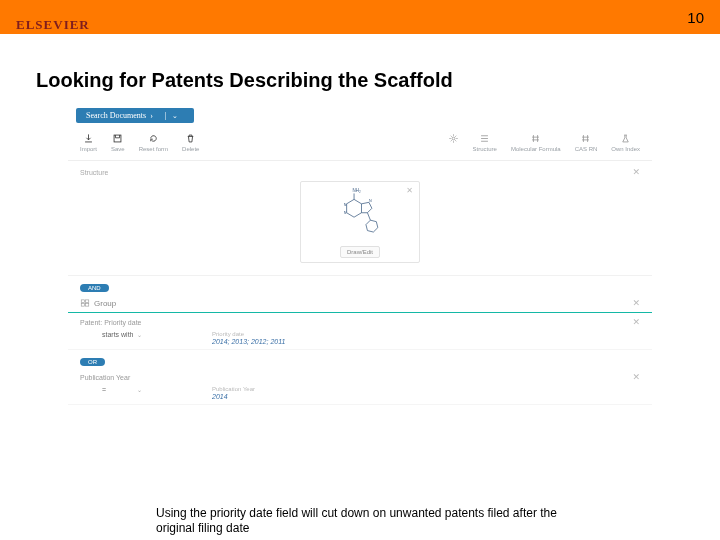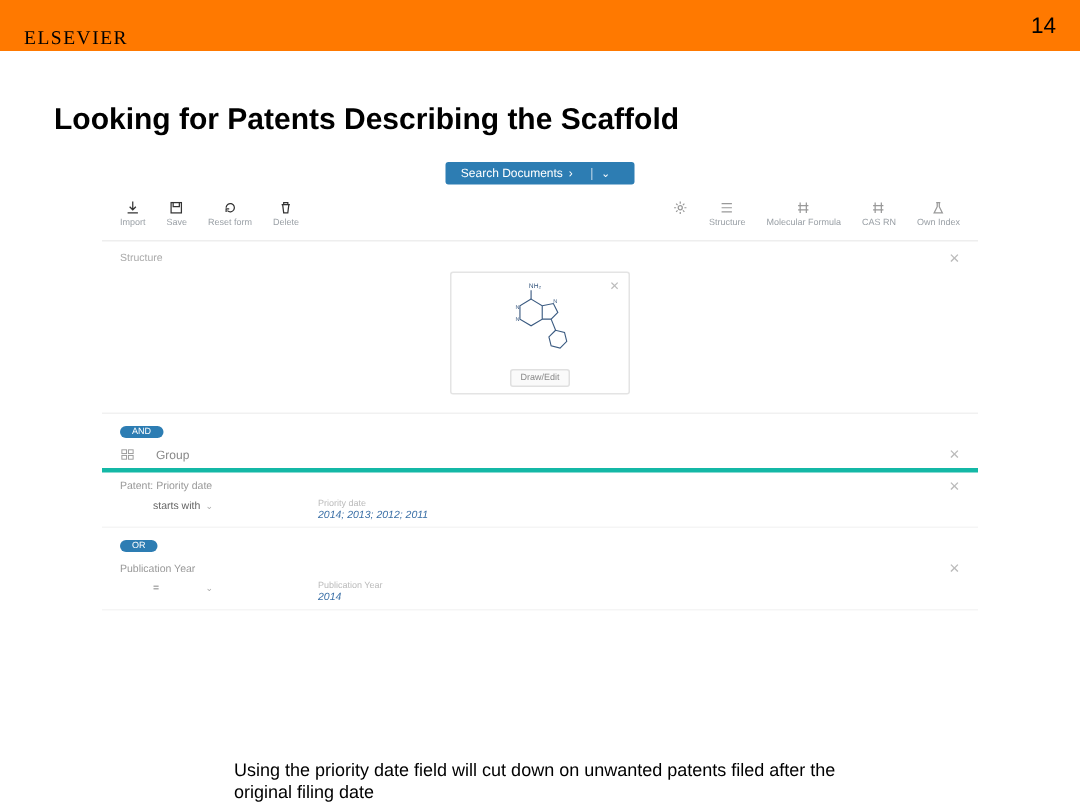--- a/index.html
+++ b/index.html
@@ -1,58 +1,58 @@
 <!DOCTYPE html>
 <html><head>
 <meta charset="utf-8">
 <style>
   * { box-sizing: border-box; margin: 0; padding: 0; }
   body { width: 720px; height: 540px; font-family: Arial, Helvetica, sans-serif; background: #fff; position: relative; }
   .topbar { height: 34px; background: #ff7900; display: flex; justify-content: space-between; align-items: center; padding: 0 16px; }
-  .brand { color: #000000; font-size: 13px; letter-spacing: 1px; font-family: Georgia, serif; font-weight: 400; margin-top: 16px; }
+  .brand { color: #7f1d1d; font-size: 13px; letter-spacing: 1px; font-family: Georgia, serif; font-weight: 700; margin-top: 16px; }
   .pagenum { color: #000; font-size: 15px; font-weight: 400; }
   .slide-title { padding: 24px 36px 10px 36px; font-size: 20px; font-weight: 700; color: #000; margin-top: 11px; }
   .app { margin: 0 68px; width: 584px; background: #fff; position: relative; }
-  .app-header { display: flex; justify-content: center; padding: 6px 8px 6px 8px; }
+  .app-header { display: flex; justify-content: flex-start; padding: 6px 8px 6px 8px; font-family: Liberation Serif, serif; }
   .search-btn { background: #2d7db3; color: #fff; font-size: 8px; padding: 3px 16px 3px 10px; border-radius: 2px; display: flex; align-items: center; gap: 4px; }
   .search-btn .chev { font-size: 7px; margin-left: 8px; border-left: 1px solid rgba(255,255,255,.5); padding-left: 6px; }
   .toolbar { display: flex; justify-content: space-between; padding: 4px 12px 8px 12px; border-bottom: 1px solid #eee; }
   .tb-left, .tb-right { display: flex; gap: 14px; }
   .tb-item { display: flex; flex-direction: column; align-items: center; gap: 2px; color: #9aa0a6; font-size: 6px; }
   .tb-item svg { width: 11px; height: 11px; stroke: #333; fill: none; stroke-width: 1.2; }
   .tb-right .tb-item svg { stroke: #999; }
   .panel { border-bottom: 1px solid #f1f1f1; padding: 6px 12px; position: relative; }
   .panel-head { display: flex; justify-content: space-between; align-items: center; font-size: 7px; color: #aaa; }
   .close-x { font-size: 9px; color: #bbb; }
   .struct-body { display: flex; justify-content: center; padding: 4px 0 6px 0; position: relative; }
   .struct-box { width: 120px; height: 82px; border: 1px solid #e4e4e4; border-radius: 2px; background: #fff; display: flex; flex-direction: column; align-items: center; justify-content: flex-start; padding: 4px; position: relative; }
   .struct-x { position: absolute; right: 6px; top: 4px; font-size: 8px; color: #bbb; }
   .draw-btn { margin-top: auto; font-size: 6px; padding: 2px 6px; border: 1px solid #e0e0e0; border-radius: 2px; color: #888; background: #fafafa; }
   .mol { width: 60px; height: 52px; }
   .pill { display: inline-block; font-size: 6px; color: #fff; border-radius: 7px; padding: 1px 8px; margin: 4px 0 2px 12px; }
   .pill-and { background: #2d7db3; }
   .pill-or { background: #2d7db3; }
-  .group-head { display: flex; align-items: flex-end; gap: 14px; font-size: 8px; color: #888; padding: 4px 12px; border-bottom: 3px solid #14b8a6; }
+  .group-head { display: flex; align-items: flex-end; gap: 4px; font-size: 8px; color: #888; padding: 4px 12px; border-bottom: 1px solid #14b8a6; }
   .group-head svg { width: 10px; height: 10px; stroke: #999; fill: none; }
   .group-head .close-x { margin-left: auto; }
   .filter-row { padding: 4px 12px 2px 12px; border-bottom: 1px solid #f5f5f5; }
   .filter-title { font-size: 7px; color: #999; display: flex; justify-content: space-between; align-items: center; }
   .filter-body { display: flex; align-items: flex-start; gap: 40px; padding: 4px 0 2px 22px; }
   .op-select { font-size: 7px; color: #666; min-width: 70px; display: flex; align-items: center; justify-content: space-between; padding-right: 30px; }
   .op-select .chev-d { font-size: 6px; color: #aaa; }
   .value-block .lbl { font-size: 6px; color: #bbb; margin-bottom: 1px; }
   .value-block .val { font-size: 7px; color: #3a6fa6; font-style: italic; }
   .footer-cap { position: absolute; left: 156px; top: 506px; width: 410px; font-size: 12px; color: #000; line-height: 1.25; }
 </style>
 </head>
 <body>
 
 <div class="topbar">
   <span class="brand">ELSEVIER</span>
-  <span class="pagenum">14</span>
+  <span class="pagenum">10</span>
 </div>
 
 <h1 class="slide-title">Looking for Patents Describing the Scaffold</h1>
 
 <div class="app">
 
   <div class="app-header">
     <div class="search-btn">
       <span>Search Documents</span>
       <span>›</span>

